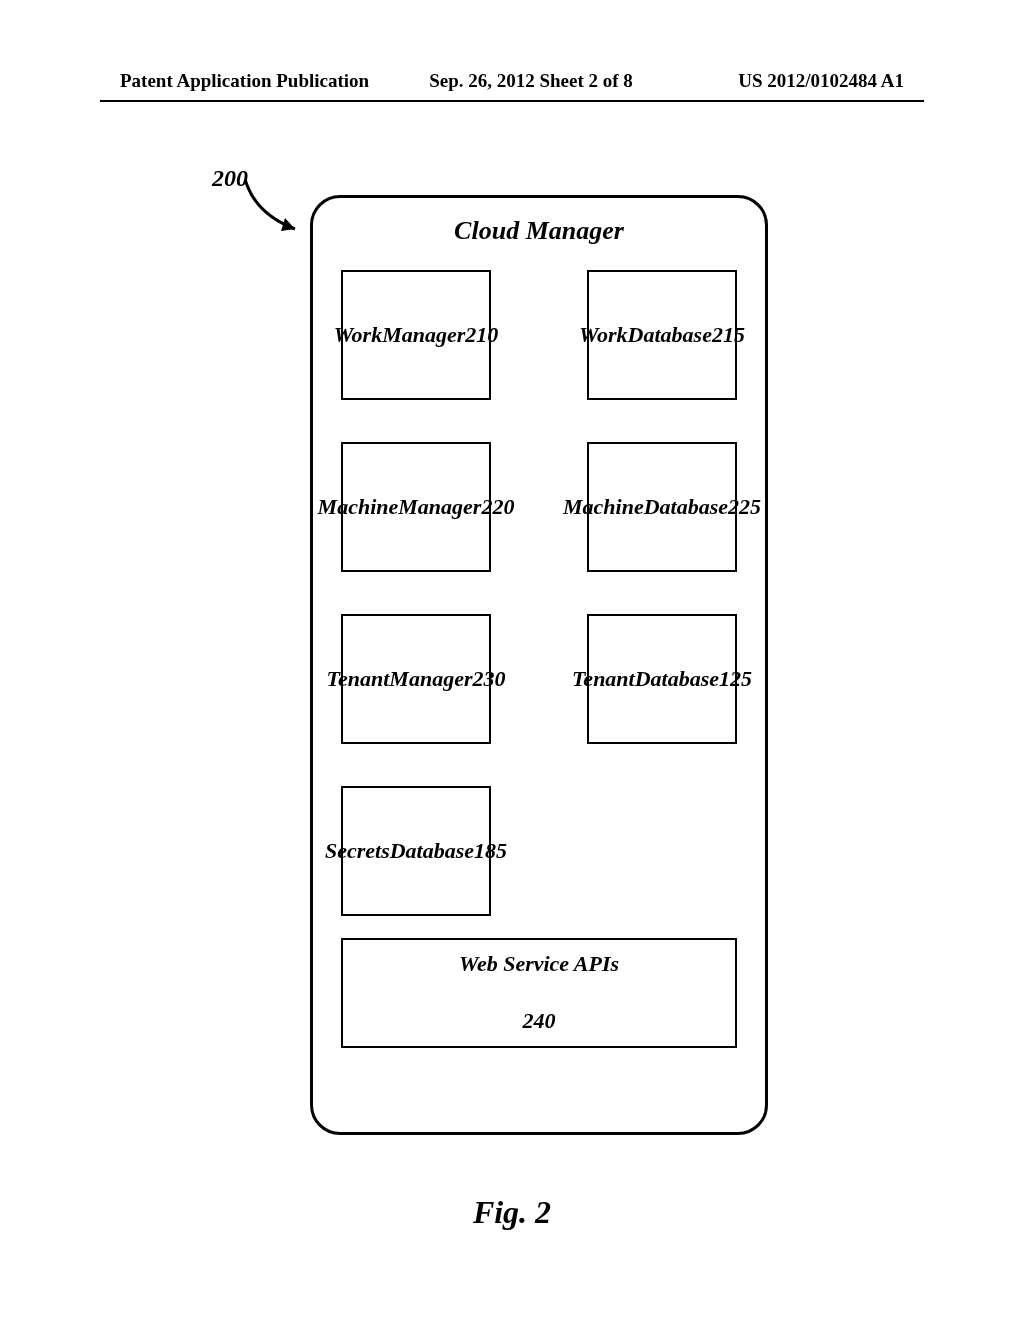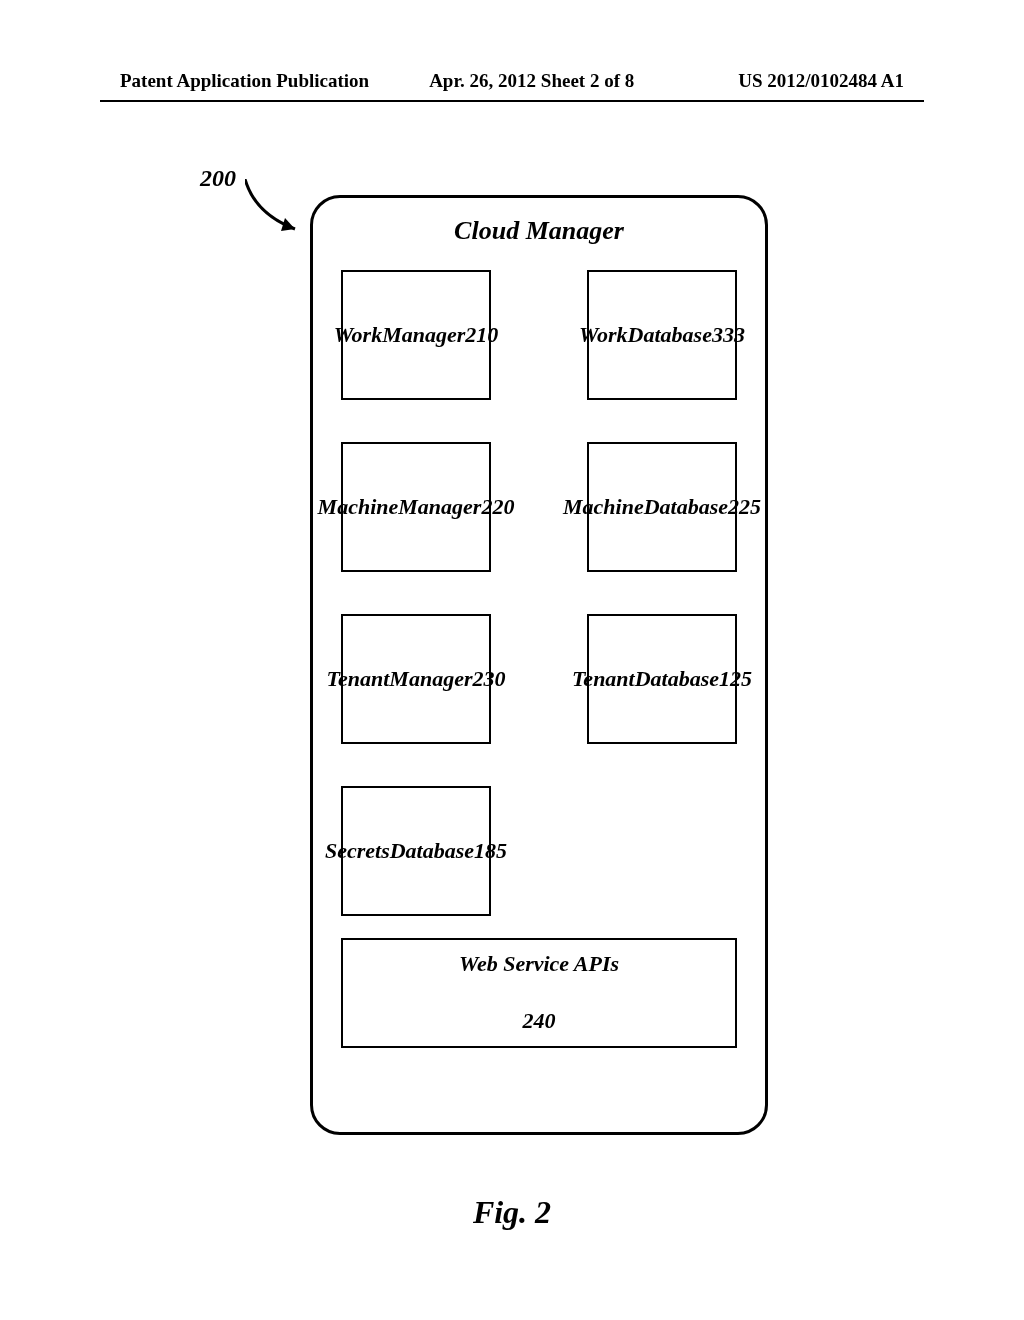--- a/index.html
+++ b/index.html
@@ -49,21 +49,21 @@
   .diagram-area {
     position: absolute;
     top: 165px;
     left: 0;
     width: 100%;
   }
 
   .ref-num {
     position: absolute;
     top: 0;
-    left: 200px;
+    left: 212px;
     font-style: italic;
     font-weight: bold;
     font-size: 24px;
     text-align: right;
   }
 
   .arrow-svg {
     position: absolute;
     top: 14px;
     left: 245px;
@@ -139,21 +139,21 @@
     font-style: italic;
     font-weight: bold;
     font-size: 32px;
   }
 </style>
 </head>
 <body>
 
 <div class="header">
   <div class="header-left">Patent Application Publication</div>
-  <div class="header-center">Apr. 26, 2012  Sheet 2 of 8</div>
+  <div class="header-center">Sep. 26, 2012  Sheet 2 of 8</div>
   <div class="header-right">US 2012/0102484 A1</div>
 </div>
 <div class="header-line"></div>
 
 <div class="diagram-area">
 
   <div class="ref-num">200</div>
 
   <svg class="arrow-svg" viewBox="0 0 70 70">
     <path d="M 0 0 Q 10 35, 50 50" stroke="#000" stroke-width="3" fill="none"></path>
@@ -165,21 +165,21 @@
 
     <div class="row">
       <div class="box">
         <span>Work</span>
         <span>Manager</span>
         <span>210</span>
       </div>
       <div class="box">
         <span>Work</span>
         <span>Database</span>
-        <span>333</span>
+        <span>215</span>
       </div>
     </div>
 
     <div class="row">
       <div class="box">
         <span>Machine</span>
         <span>Manager</span>
         <span>220</span>
       </div>
       <div class="box">

